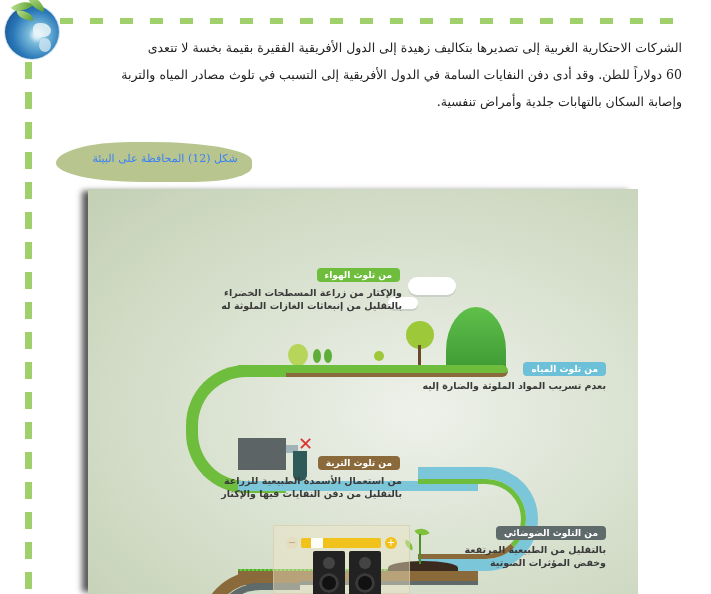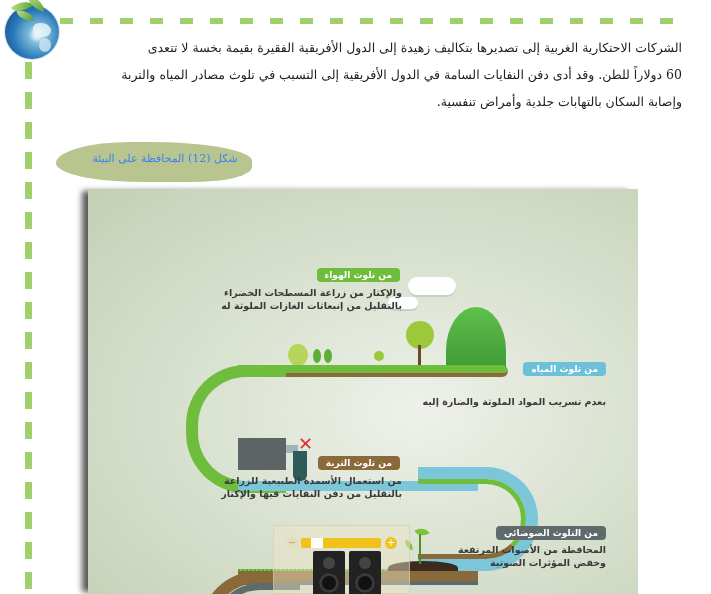--- a/index.html
+++ b/index.html
@@ -164,28 +164,28 @@
   <div class="speaker" style="left:225px;top:362px;"></div>
   <div class="speaker" style="left:261px;top:362px;"></div>
 
   <div class="pill" style="right:238px;top:79px;background:#6fbd3d;">من تلوث الهواء</div>
   <div class="desc" style="right:236px;top:97px;">
     <span>والإكثار من زراعة المسطحات الخضراء</span>
     <span>بالتقليل من إنبعاثات الغازات الملوثة له</span>
   </div>
 
   <div class="pill" style="right:32px;top:173px;background:#6cc0d8;">من تلوث المياه</div>
-  <div class="desc" style="right:32px;top:206px;text-align:right;">
+  <div class="desc" style="right:32px;top:190px;text-align:right;">
     <span>بعدم تسريب المواد الملوثة والضارة إليه</span>
   </div>
 
   <div class="pill" style="right:238px;top:267px;background:#8a6a3a;">من تلوث التربة</div>
   <div class="desc" style="right:236px;top:285px;">
     <span>من استعمال الأسمدة الطبيعية للزراعة</span>
     <span>بالتقليل من دفن النفايات فيها والإكثار</span>
   </div>
 
   <div class="pill" style="right:32px;top:337px;background:#5e6b6a;">من التلوث الضوضائي</div>
   <div class="desc" style="right:32px;top:354px;">
-    <span>المحافظة من الأصوات المرتفعة</span>
+    <span>بالتقليل من الطبيعية المرتفعة</span>
     <span>وخفض المؤثرات الصوتية</span>
   </div>
 </div>
 
 </body></html>

